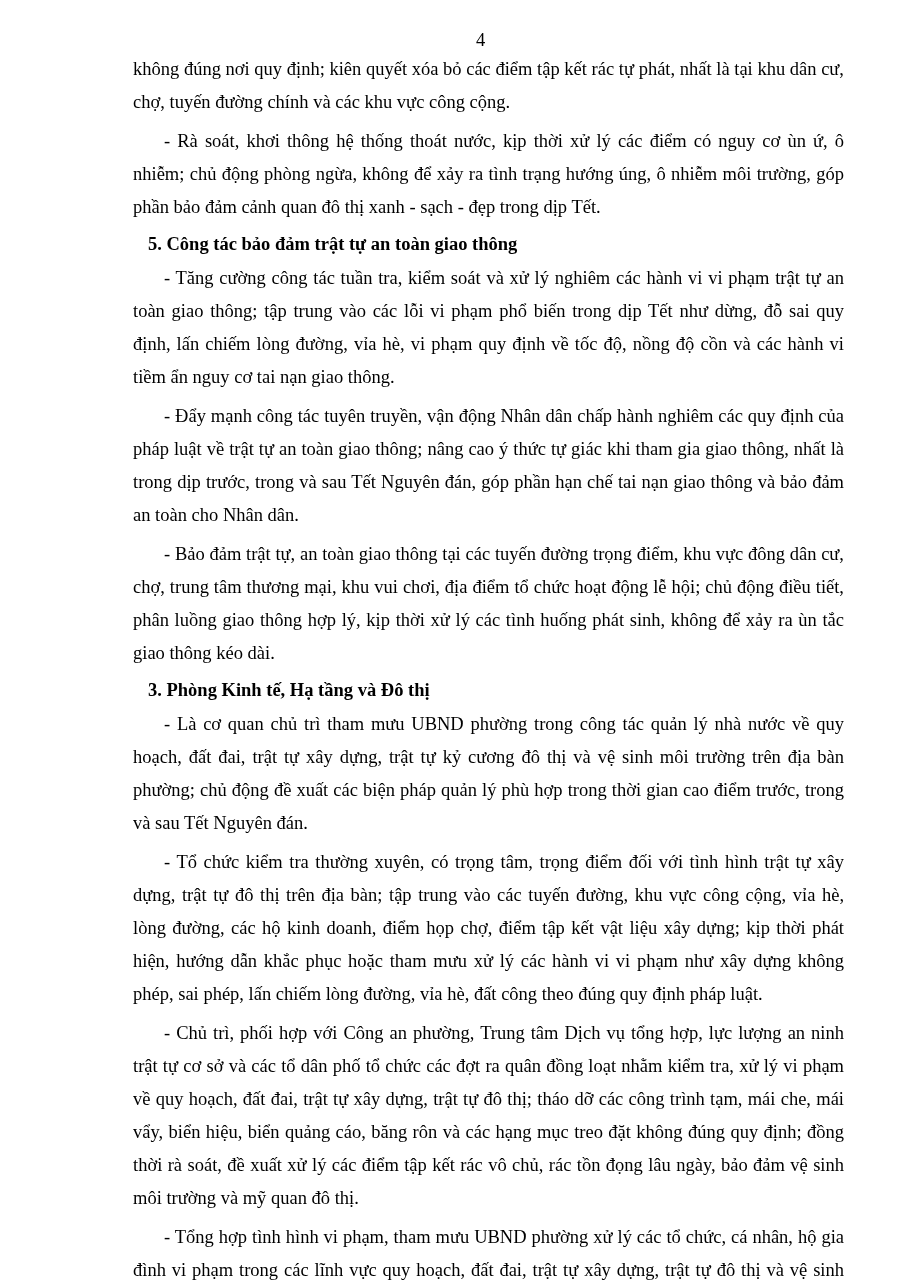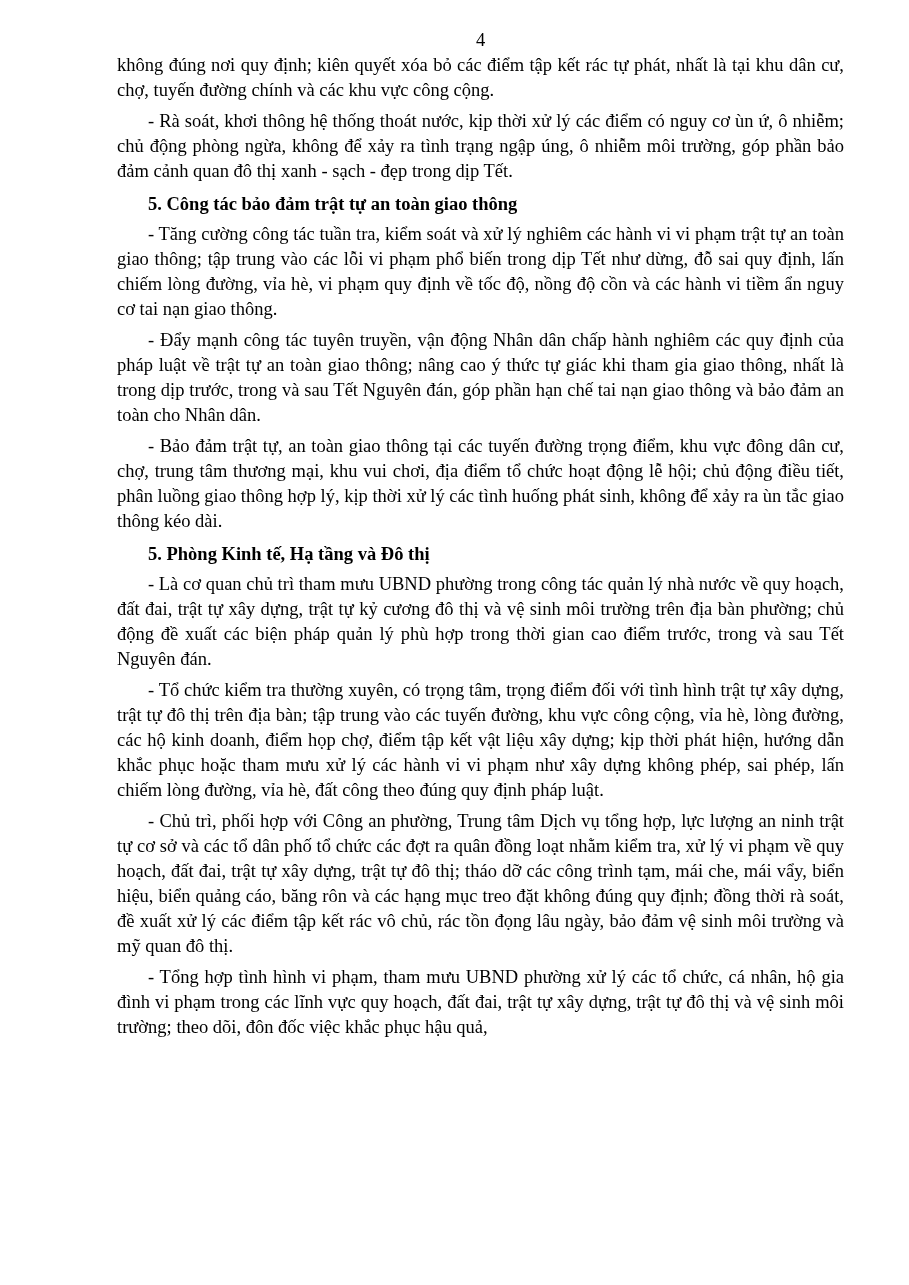--- a/index.html
+++ b/index.html
@@ -22,23 +22,23 @@
       width: 727px;
     }
     .page-number {
       text-align: center;
       font-size: 18.5px;
       line-height: 24px;
       height: 24px;
       margin-bottom: 1px;
     }
     p {
-      margin: 0 0 6px 0;
+      margin: 0 0 6px 16px;
       font-size: 18.5px;
-      line-height: 25px;
+      line-height: 33px;
       text-align: justify;
       text-indent: 0;
     }
     p.indent {
       text-indent: 31px;
     }
     p.cont {
       text-indent: 0;
     }
     h2 {
@@ -49,23 +49,23 @@
       padding-left: 31px;
     }
   </style>
 </head>
 <body>
 
 <div class="page">
   <div class="page-number">4</div>
 
   <p class="cont">không đúng nơi quy định; kiên quyết xóa bỏ các điểm tập kết rác tự phát, nhất là tại khu dân cư, chợ, tuyến đường chính và các khu vực công cộng.</p>
-  <p class="indent">- Rà soát, khơi thông hệ thống thoát nước, kịp thời xử lý các điểm có nguy cơ ùn ứ, ô nhiễm; chủ động phòng ngừa, không để xảy ra tình trạng ngập úng, ô nhiễm môi trường, góp phần bảo đảm cảnh quan đô thị xanh - sạch - đẹp trong dịp Tết.</p>
+  <p class="indent">- Rà soát, khơi thông hệ thống thoát nước, kịp thời xử lý các điểm có nguy cơ ùn ứ, ô nhiễm; chủ động phòng ngừa, không để xảy ra tình trạng hướng úng, ô nhiễm môi trường, góp phần bảo đảm cảnh quan đô thị xanh - sạch - đẹp trong dịp Tết.</p>
   <h2>5. Công tác bảo đảm trật tự an toàn giao thông</h2>
   <p class="indent">- Tăng cường công tác tuần tra, kiểm soát và xử lý nghiêm các hành vi vi phạm trật tự an toàn giao thông; tập trung vào các lỗi vi phạm phổ biến trong dịp Tết như dừng, đỗ sai quy định, lấn chiếm lòng đường, vỉa hè, vi phạm quy định về tốc độ, nồng độ cồn và các hành vi tiềm ẩn nguy cơ tai nạn giao thông.</p>
   <p class="indent">- Đẩy mạnh công tác tuyên truyền, vận động Nhân dân chấp hành nghiêm các quy định của pháp luật về trật tự an toàn giao thông; nâng cao ý thức tự giác khi tham gia giao thông, nhất là trong dịp trước, trong và sau Tết Nguyên đán, góp phần hạn chế tai nạn giao thông và bảo đảm an toàn cho Nhân dân.</p>
   <p class="indent">- Bảo đảm trật tự, an toàn giao thông tại các tuyến đường trọng điểm, khu vực đông dân cư, chợ, trung tâm thương mại, khu vui chơi, địa điểm tổ chức hoạt động lễ hội; chủ động điều tiết, phân luồng giao thông hợp lý, kịp thời xử lý các tình huống phát sinh, không để xảy ra ùn tắc giao thông kéo dài.</p>
-  <h2>5. Phòng Kinh tế, Hạ tầng và Đô thị</h2>
+  <h2>3. Phòng Kinh tế, Hạ tầng và Đô thị</h2>
   <p class="indent">- Là cơ quan chủ trì tham mưu UBND phường trong công tác quản lý nhà nước về quy hoạch, đất đai, trật tự xây dựng, trật tự kỷ cương đô thị và vệ sinh môi trường trên địa bàn phường; chủ động đề xuất các biện pháp quản lý phù hợp trong thời gian cao điểm trước, trong và sau Tết Nguyên đán.</p>
   <p class="indent">- Tổ chức kiểm tra thường xuyên, có trọng tâm, trọng điểm đối với tình hình trật tự xây dựng, trật tự đô thị trên địa bàn; tập trung vào các tuyến đường, khu vực công cộng, vỉa hè, lòng đường, các hộ kinh doanh, điểm họp chợ, điểm tập kết vật liệu xây dựng; kịp thời phát hiện, hướng dẫn khắc phục hoặc tham mưu xử lý các hành vi vi phạm như xây dựng không phép, sai phép, lấn chiếm lòng đường, vỉa hè, đất công theo đúng quy định pháp luật.</p>
   <p class="indent">- Chủ trì, phối hợp với Công an phường, Trung tâm Dịch vụ tổng hợp, lực lượng an ninh trật tự cơ sở và các tổ dân phố tổ chức các đợt ra quân đồng loạt nhằm kiểm tra, xử lý vi phạm về quy hoạch, đất đai, trật tự xây dựng, trật tự đô thị; tháo dỡ các công trình tạm, mái che, mái vẩy, biển hiệu, biển quảng cáo, băng rôn và các hạng mục treo đặt không đúng quy định; đồng thời rà soát, đề xuất xử lý các điểm tập kết rác vô chủ, rác tồn đọng lâu ngày, bảo đảm vệ sinh môi trường và mỹ quan đô thị.</p>
   <p class="indent">- Tổng hợp tình hình vi phạm, tham mưu UBND phường xử lý các tổ chức, cá nhân, hộ gia đình vi phạm trong các lĩnh vực quy hoạch, đất đai, trật tự xây dựng, trật tự đô thị và vệ sinh môi trường; theo dõi, đôn đốc việc khắc phục hậu quả,</p>
 </div>
 
 </body></html>

